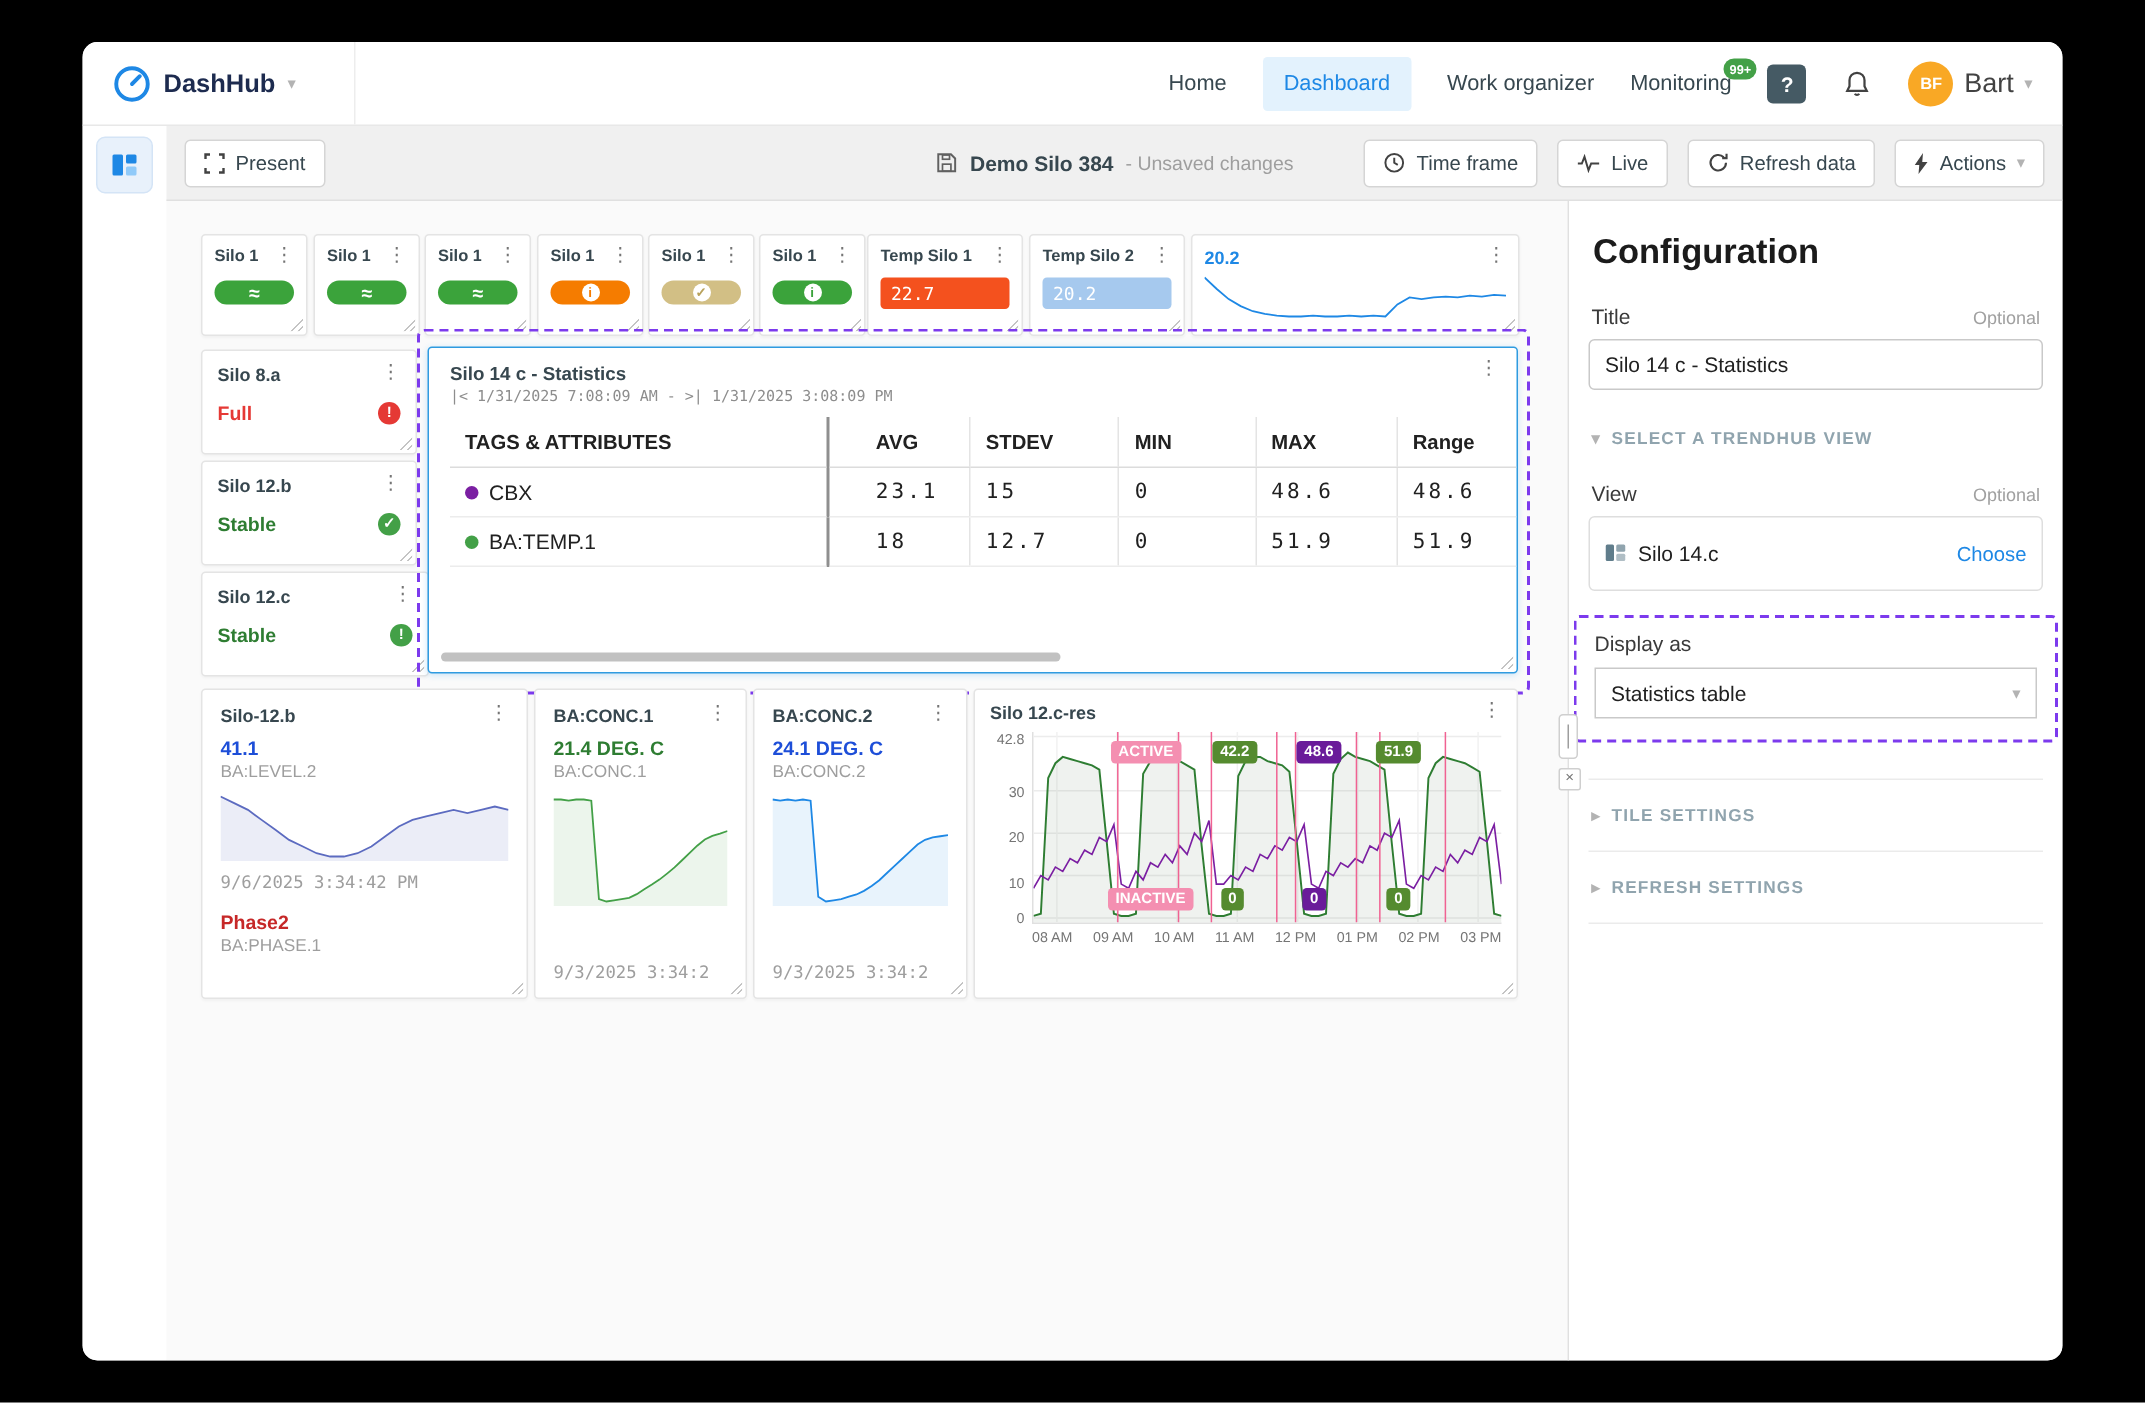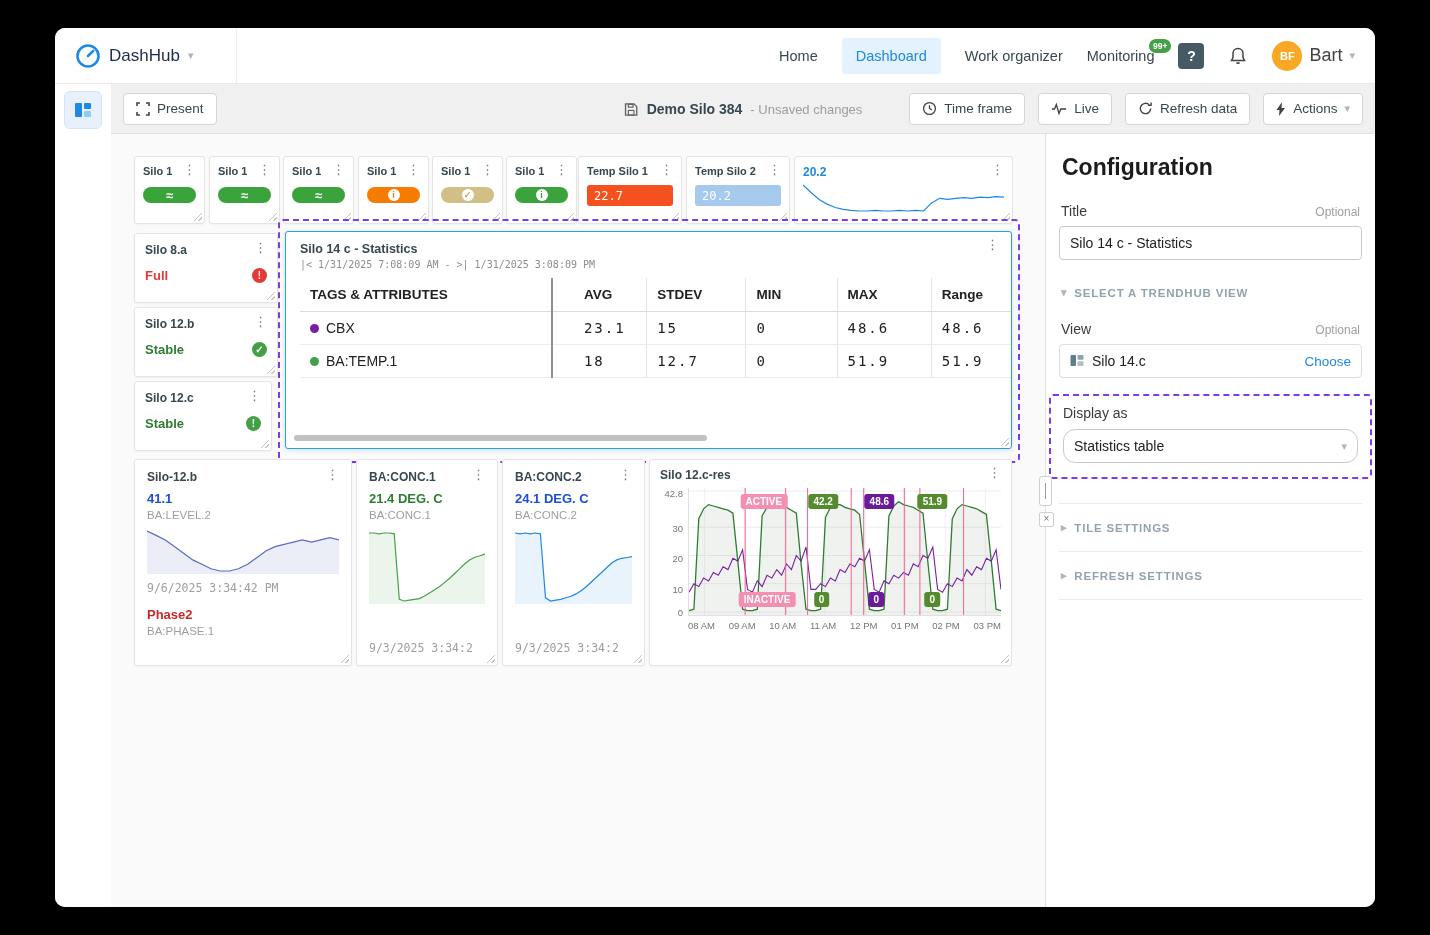--- a/index.html
+++ b/index.html
@@ -6,21 +6,21 @@
   body { width: 1430px; height: 935px; background: #000; overflow: hidden;
          font-family: "Liberation Sans", sans-serif; }
   .window { position: absolute; left: 55px; top: 28px; width: 1320px; height: 879px;
             background: #fff; border-radius: 10px; overflow: hidden; }
 
   
   .navbar { height: 56px; background: #fff; border-bottom: 1px solid #e8e8e8;
             display: flex; align-items: center; }
   .brand { display: flex; align-items: center; gap: 8px; padding: 0 20px; height: 100%;
            border-right: 1px solid #ededed; min-width: 182px; cursor: pointer; }
-  .brand-name { font-size: 17px; font-weight: normal; color: #1d2b4f; }
+  .brand-name { font-size: 17px; font-weight: bold; color: #1d2b4f; }
   .caret { color: #b3b3b3; font-size: 11px; }
   .nav-right { margin-left: auto; display: flex; align-items: center; gap: 24px; padding-right: 20px; }
   .navlink { font-size: 14.5px; color: #37474f; text-decoration: none; cursor: pointer; position: relative; }
   .navlink.active { background: #e3f2fd; color: #1e88e5; padding: 10px 14px; border-radius: 3px; }
   .nav-badge { position: absolute; top: -9px; right: -17px; background: #43a047; color: #fff;
                font-size: 8.5px; font-weight: bold; padding: 2px 4px; border-radius: 8px; }
   .help-box { width: 26px; height: 26px; background: #455a64; border-radius: 4px; color: #fff;
               font-weight: bold; font-size: 14px; display: flex; align-items: center; justify-content: center; cursor: pointer; }
   .iconbtn { display: flex; align-items: center; cursor: pointer; }
   .avatar { width: 30px; height: 30px; border-radius: 50%; background: #f9a825; color: #fff;
@@ -34,21 +34,21 @@
   .rail-icon { width: 38px; height: 38px; margin: 7px auto; background: #e8f1fb; border: 1px solid #d4e4f6;
                border-radius: 6px; display: flex; align-items: center; justify-content: center; cursor: pointer; }
   .main-col { flex: 1; display: flex; flex-direction: column; }
 
   
   .toolbar { height: 50px; background: #f0f0f0; border-bottom: 1px solid #e0e0e0;
              display: flex; align-items: center; padding: 0 12px; position: relative; flex: none; }
   .tbtn { background: #fff; border: 1px solid #d5d5d5; border-radius: 4px; height: 32px;
           display: inline-flex; align-items: center; gap: 7px; padding: 0 12px;
           font-size: 13.5px; color: #37474f; cursor: pointer; }
-  .doc { position: absolute; left: 50%; transform: translateX(-50%); display: flex; align-items: flex-end; gap: 8px; }
+  .doc { position: absolute; left: 50%; transform: translateX(-50%); display: flex; align-items: flex-start; gap: 8px; }
   .doc-title { font-size: 14px; font-weight: bold; color: #37474f; }
   .doc-status { font-size: 13px; color: #9e9e9e; }
   .toolbar-right { margin-left: auto; display: flex; gap: 13px; }
 
   
   .content-row { flex: 1; display: flex; min-height: 0; }
   .tiles-area { width: 934px; flex: none; background: #fafafa; position: relative; }
 
   .tile { position: absolute; background: #fff; border: 1px solid #e4e4e4; border-radius: 3px;
           box-shadow: 0 1px 2px rgba(0,0,0,0.04); }
@@ -137,26 +137,26 @@
   .config-panel { width: 330px; flex: none; background: #fff; border-left: 1px solid #e0e0e0;
                   padding: 16px 13px 0 13px; position: relative; }
   .cfg-h1 { font-size: 23px; font-weight: bold; color: #1b1b1b; margin: 4px 0 22px 3px; }
   .cfg-labelrow { display: flex; justify-content: space-between; align-items: baseline; padding: 0 2px; }
   .cfg-label { font-size: 14px; color: #3a3a3a; }
   .cfg-opt { font-size: 12px; color: #a0a0a0; text-align: right; }
   .cfg-input { margin-top: 7px; width: 100%; height: 34px; border: 1px solid #c9c9c9; border-radius: 4px;
                padding: 0 10px; font-size: 14px; color: #212121; font-family: "Liberation Sans", sans-serif; }
   .cfg-section { margin-top: 26px; display: flex; align-items: center; gap: 7px; color: #90a4ae;
                  font-size: 11.5px; font-weight: bold; letter-spacing: 0.8px; cursor: pointer; padding: 0 2px; }
-  .cfg-viewrow { margin-top: 7px; height: 34px; border: 1px solid #dedede; border-radius: 4px;
+  .cfg-viewrow { margin-top: 7px; height: 50px; border: 1px solid #dedede; border-radius: 4px;
                  display: flex; align-items: center; gap: 8px; padding: 0 10px; }
   .cfg-viewname { font-size: 14px; color: #212121; }
   .cfg-choose { margin-left: auto; font-size: 13.5px; color: #1e88e5; cursor: pointer; text-decoration: none; }
   .cfg-dashed { margin: 16px -10px 0 -10px; border: 2px dashed #7c3aed; border-radius: 4px; padding: 9px 12px 14px; }
-  .cfg-select { margin-top: 8px; height: 34px; border: 1px solid #c9c9c9; border-radius: 12px; background: #fff;
+  .cfg-select { margin-top: 8px; height: 34px; border: 1px solid #c9c9c9; border-radius: 0; background: #fff;
                 display: flex; align-items: center; justify-content: space-between; padding: 0 10px;
                 font-size: 14px; color: #212121; cursor: pointer; }
   .cfg-collapse { margin-top: 0; border-top: 1px solid #ebebeb; padding: 17px 2px; display: flex; align-items: center;
                   gap: 7px; color: #90a4ae; font-size: 11.5px; font-weight: bold; letter-spacing: 0.8px; cursor: pointer; }
   .cfg-collapse.last { border-bottom: 1px solid #ebebeb; }
   .cfg-sections-wrap { margin-top: 24px; }
 
   
   .divider-grip { position: absolute; left: -7px; top: 342px; width: 13px; height: 30px; background: #fff;
                   border: 1px solid #cfcfcf; border-radius: 3px; cursor: col-resize; z-index: 5;
@@ -376,21 +376,21 @@
             <div class="tile-head">
                 <span class="tile-title">Silo 12.b</span>
                 <span class="kebab">⋮</span>
               </div>
             <div class="status-row">
               <span class="status-text st-green">Stable</span>
               <span class="sbadge sb-green">✓</span>
             </div>
             <i class="corner"></i>
           </div>
-          <div class="tile status" style="left:23px;top:247px;width:138px;height:70px">
+          <div class="tile status" style="left:23px;top:247px;width:152px;height:70px">
             <div class="tile-head">
                 <span class="tile-title">Silo 12.c</span>
                 <span class="kebab">⋮</span>
               </div>
             <div class="status-row">
               <span class="status-text st-green">Stable</span>
               <span class="sbadge sb-green">!</span>
             </div>
             <i class="corner"></i>
           </div>

